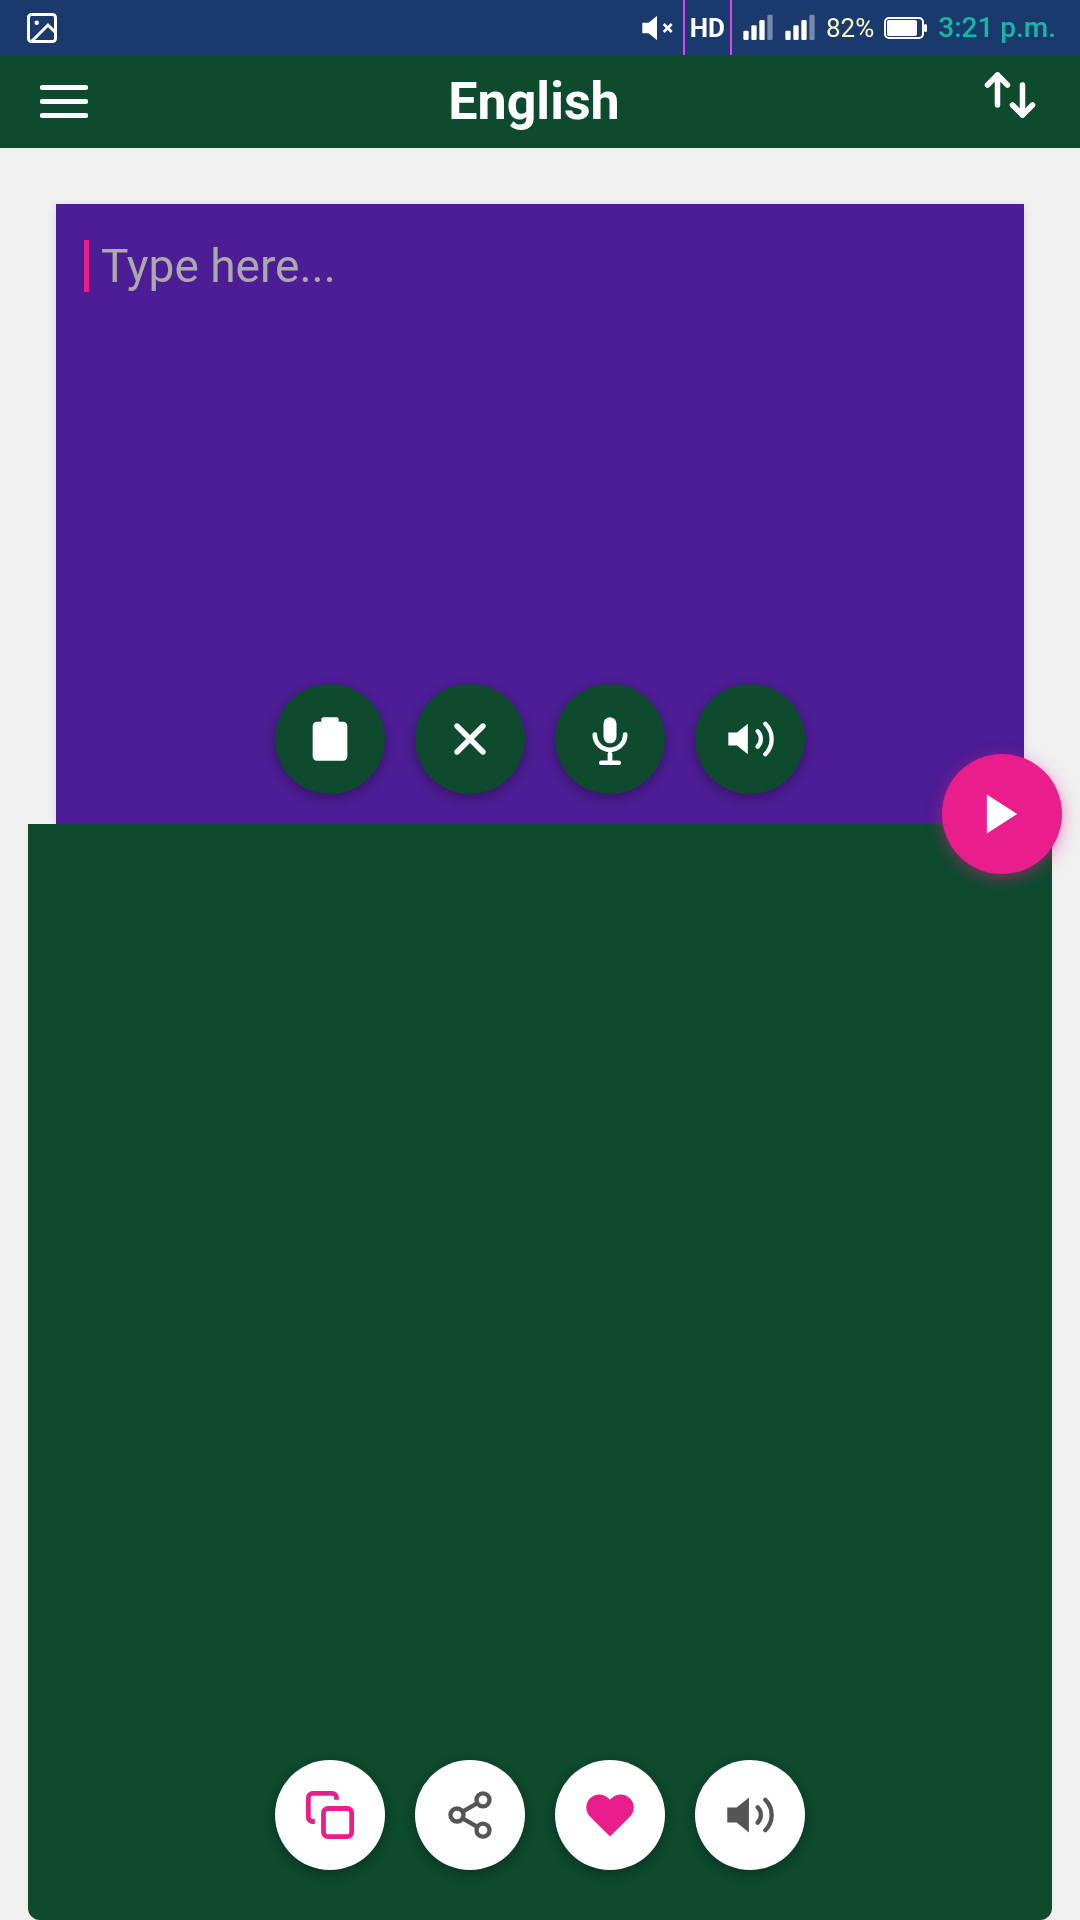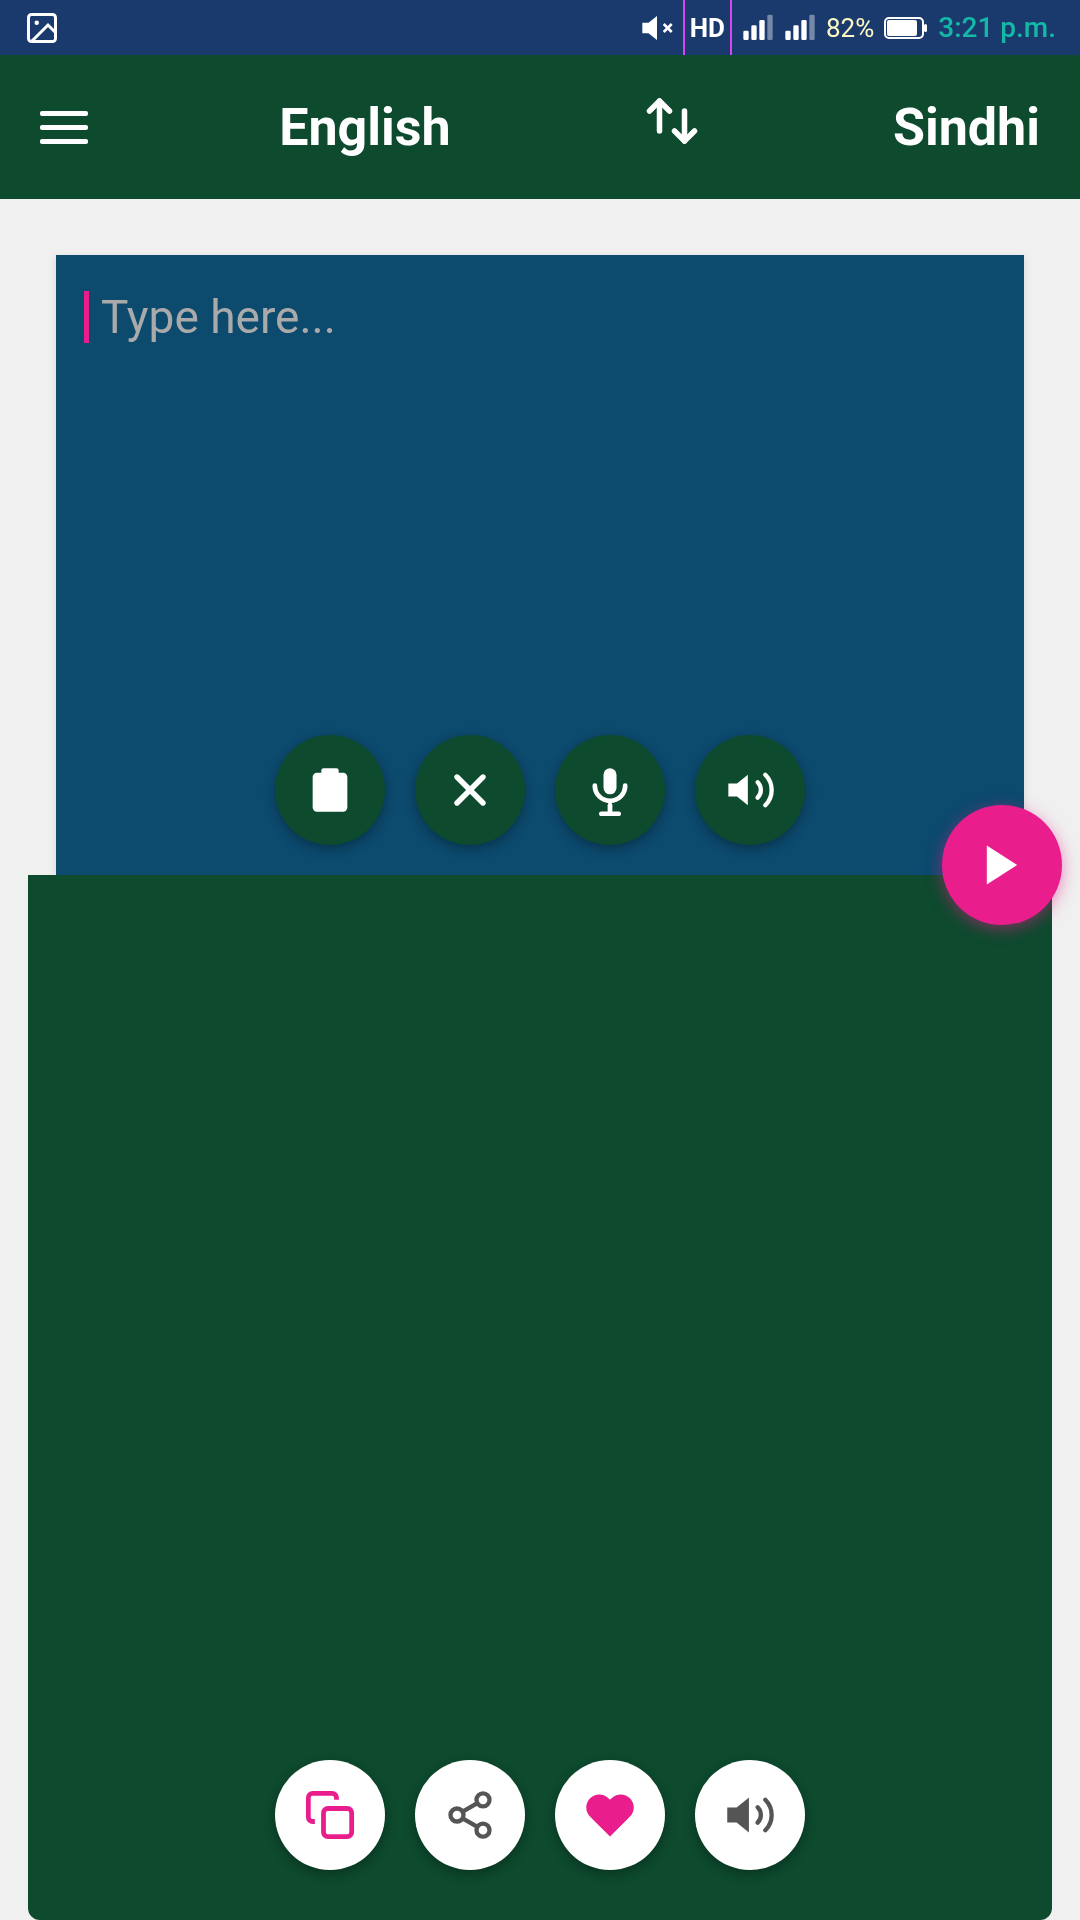--- a/index.html
+++ b/index.html
@@ -39,21 +39,21 @@
       display: flex;
       align-items: center;
       gap: 10px;
       color: white;
       font-size: 26px;
     }
 
     
     .header {
       background: #0d4a2e;
-      height: 144px;
+      height: 93px;
       display: flex;
       align-items: center;
       justify-content: space-between;
       padding: 0 40px;
       flex-shrink: 0;
     }
 
     .header-menu {
       color: white;
       font-size: 44px;
@@ -78,21 +78,21 @@
     }
 
     .header-swap {
       color: white;
       font-size: 52px;
       cursor: pointer;
     }
 
     
     .input-section {
-      background: #0c4a6e;
+      background: #4c1d95;
       margin: 28px 28px 0 28px;
       border-radius: 0;
       flex-shrink: 0;
       position: relative;
       padding: 30px 28px 100px 28px;
       min-height: 620px;
       box-shadow: 0 2px 8px rgba(0,0,0,0.1);
     }
 
     .input-cursor {
@@ -273,21 +273,20 @@
   <div class="header-swap">
     <svg width="60" height="60" viewBox="0 0 24 24" fill="white">
       <path d="M7 16V4m0 0L3 8m4-4l4 4M17 8v12m0 0l4-4m-4 4l-4-4"></path>
       <polyline points="3 8 7 4 11 8" fill="none" stroke="white" stroke-width="2.2" stroke-linecap="round" stroke-linejoin="round"></polyline>
       <polyline points="13 16 17 20 21 16" fill="none" stroke="white" stroke-width="2.2" stroke-linecap="round" stroke-linejoin="round"></polyline>
       <line x1="7" y1="4" x2="7" y2="16" stroke="white" stroke-width="2.2" stroke-linecap="round"></line>
       <line x1="17" y1="8" x2="17" y2="20" stroke="white" stroke-width="2.2" stroke-linecap="round"></line>
     </svg>
   </div>
 
-  <span class="header-lang">Sindhi</span>
 </div>
 
 <div style="position: relative; margin: 28px 28px 0 28px;">
   <div class="input-section">
     <div class="input-wrapper">
       <span class="input-cursor"></span>
       <span class="input-placeholder">Type here...</span>
     </div>
 
     <div class="input-action-buttons">

